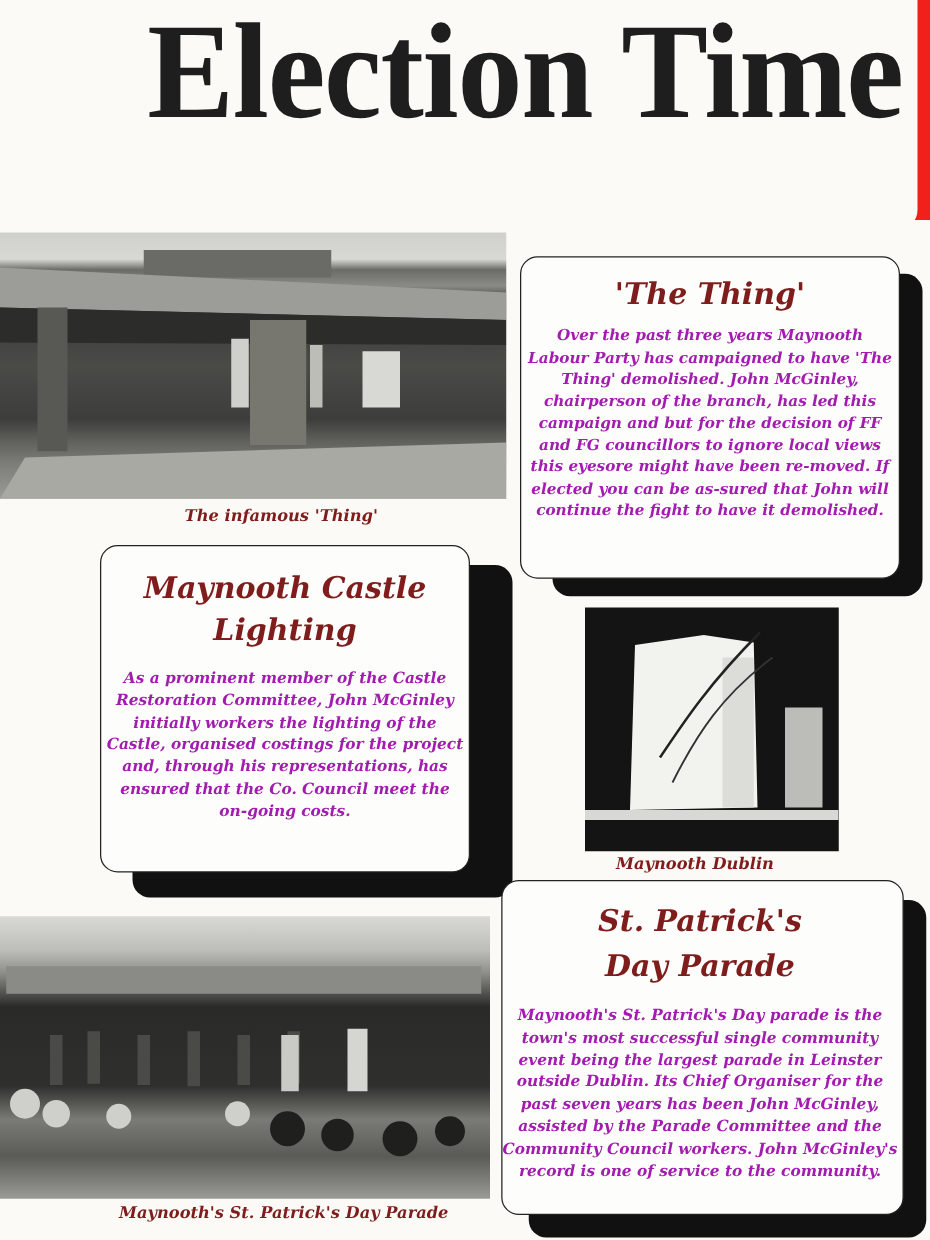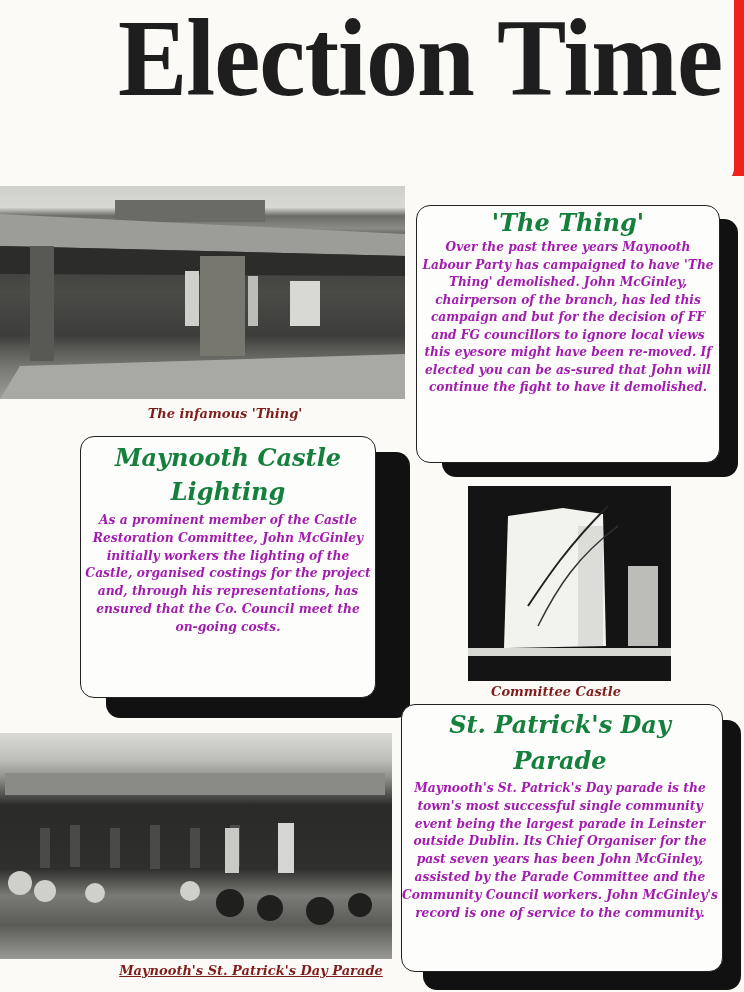--- a/index.html
+++ b/index.html
@@ -7,21 +7,21 @@
   .header-red{position:absolute;left:0;top:0;width:744px;height:176px;background:#f0201a;}
   .header-white{position:absolute;left:0;top:0;width:734px;height:184px;background:#fbfaf6;border-bottom-right-radius:16px;}
   .title{position:absolute;left:110px;top:-2px;width:620px;text-align:center;font-family:"Liberation Serif",serif;font-weight:bold;font-size:104px;letter-spacing:-1px;line-height:120px;color:#1e1e1e;transform:scaleY(1.05);}
 
   .photo{position:absolute;overflow:hidden;}
   .caption{position:absolute;font-style:italic;font-weight:bold;font-size:13px;text-align:center;color:#7f1d1d;font-family:"DejaVu Serif",serif;}
 
   .box{position:absolute;}
   .box .shadow{position:absolute;background:#111;border-radius:14px;}
   .box .card{position:absolute;left:0;top:0;background:#fdfdfb;border:1.5px solid #222;border-radius:14px;text-align:center;box-sizing:border-box;}
-  .box h2{margin:0;font-style:italic;font-weight:bold;font-family:"DejaVu Serif",serif;color:#15803d;}
+  .box h2{margin:12px;font-style:italic;font-weight:bold;font-family:"DejaVu Serif",serif;color:#7f1d1d;}
   .box p{margin:0;font-style:italic;font-weight:bold;font-family:"DejaVu Serif",serif;color:#a21caf;}
 
   
   #p1{left:0;top:186px;width:405px;height:213px;background:linear-gradient(180deg,#cfcfcb 0%,#d8d8d4 10%,#6b6b68 14%,#8a8a86 20%,#3a3a38 26%,#4a4a47 50%,#3d3d3b 70%,#5e5e5b 78%,#7a7a76 86%,#9b9b97 100%);}
   #p2{left:468px;top:486px;width:203px;height:195px;background:#141414;}
   #p3{left:0;top:733px;width:392px;height:226px;background:linear-gradient(180deg,#d9d9d6 0%,#bdbdb9 12%,#8e8e8a 20%,#2a2a29 32%,#2f2f2d 60%,#7a7a76 72%,#5a5a57 85%,#9a9a96 100%);}
 </style>
 </head>
 <body>
 
@@ -64,21 +64,21 @@
 <div class="photo" id="p2">
   <svg width="203" height="195">
     <polygon points="40,30 95,22 135,28 138,160 36,162" fill="#f2f2ef"></polygon>
     <rect x="110" y="40" width="25" height="120" fill="#dcdcd8"></rect>
     <rect x="160" y="80" width="30" height="80" fill="#bcbcb8"></rect>
     <path d="M60,120 C80,90 100,60 140,20" stroke="#222" stroke-width="2" fill="none"></path>
     <path d="M70,140 C90,100 110,70 150,40" stroke="#333" stroke-width="1.5" fill="none"></path>
     <rect x="0" y="162" width="203" height="8" fill="#d8d8d4"></rect>
   </svg>
 </div>
-<div class="caption" style="left:468px;top:684px;width:176px;">Committee Castle</div>
+<div class="caption" style="left:468px;top:684px;width:176px;">Maynooth Dublin</div>
 
 <div class="box" style="left:401px;top:704px;width:340px;height:288px;">
   <div class="shadow" style="left:22px;top:16px;width:318px;height:270px;"></div>
   <div class="card" style="width:322px;height:268px;padding:2px 4px 0 0;">
     <h2 style="font-size:24px;line-height:36px;padding:0 40px;">St. Patrick's Day Parade</h2>
     <p style="font-size:12.3px;line-height:17.8px;margin-top:0px;">Maynooth's St. Patrick's Day parade is the town's most successful single community event being the largest parade in Leinster outside Dublin. Its Chief Organiser for the past seven years has been John McGinley, assisted by the Parade Committee and the Community Council workers. John McGinley's record is one of service to the community.</p>
   </div>
 </div>
 
 <div class="photo" id="p3">
@@ -101,13 +101,13 @@
       <circle cx="190" cy="158" r="10"></circle>
     </g>
     <g fill="#1f1f1e">
       <circle cx="230" cy="170" r="14"></circle>
         <circle cx="270" cy="175" r="13"></circle>
         <circle cx="320" cy="178" r="14"></circle>
         <circle cx="360" cy="172" r="12"></circle>
     </g>
   </svg>
 </div>
-<div class="caption" style="left:96px;top:963px;width:310px;text-decoration:underline;">Maynooth's St. Patrick's Day Parade</div>
+<div class="caption" style="left:72px;top:963px;width:310px;">Maynooth's St. Patrick's Day Parade</div>
 
 </body></html>

